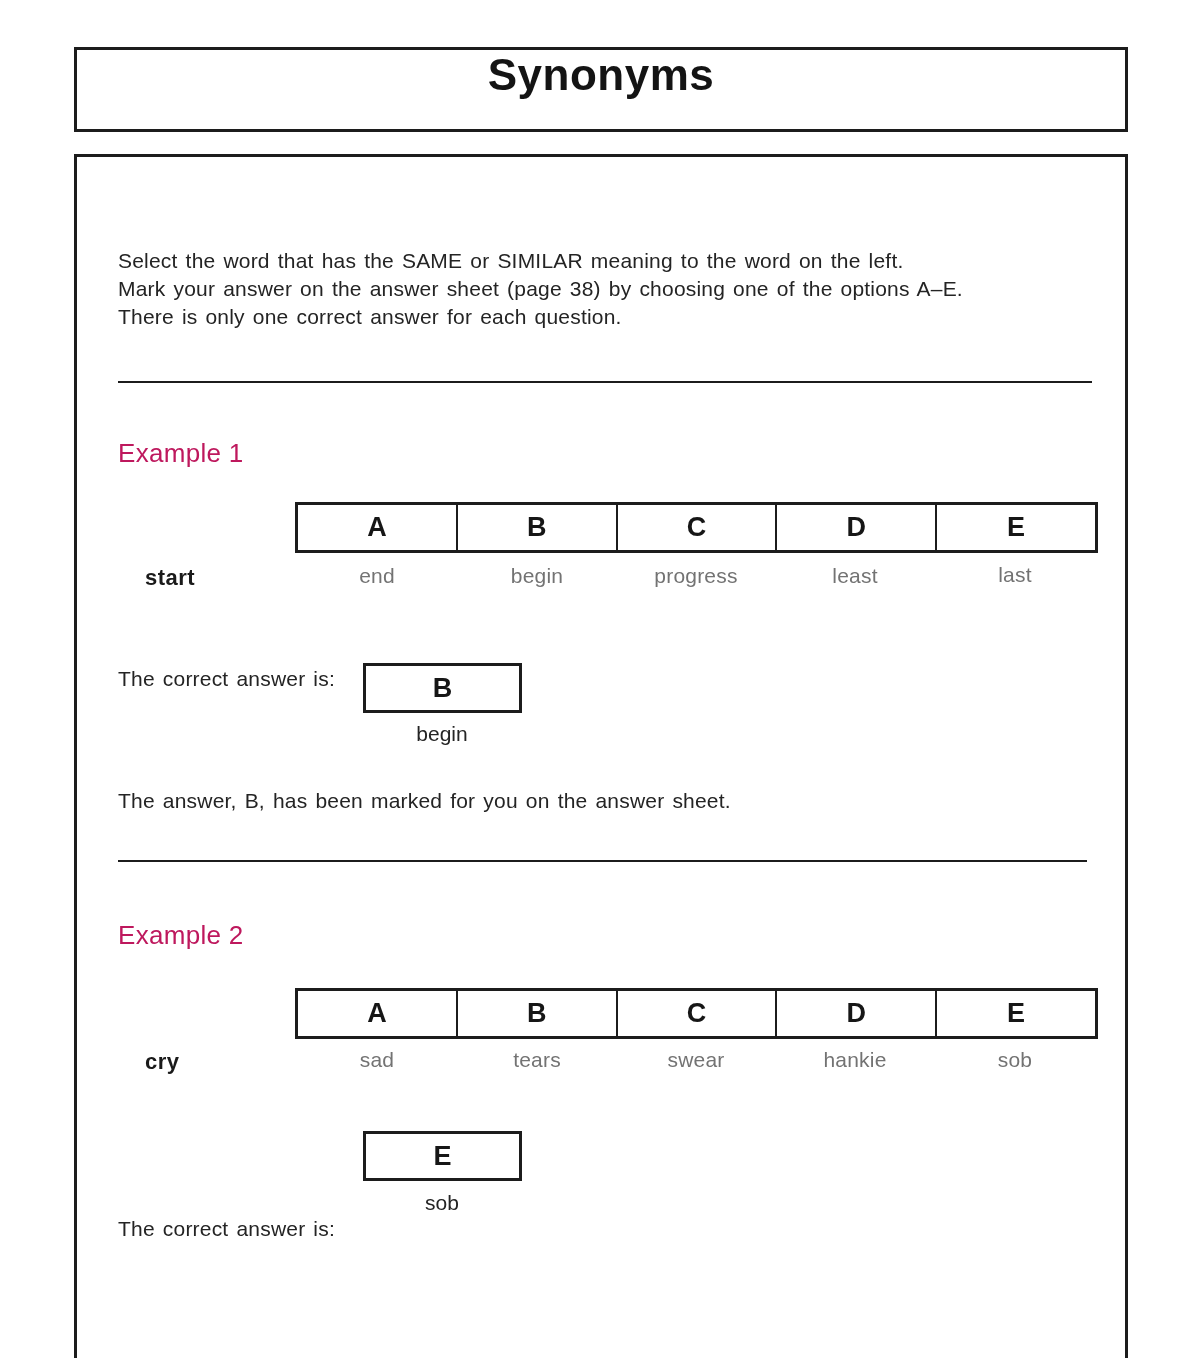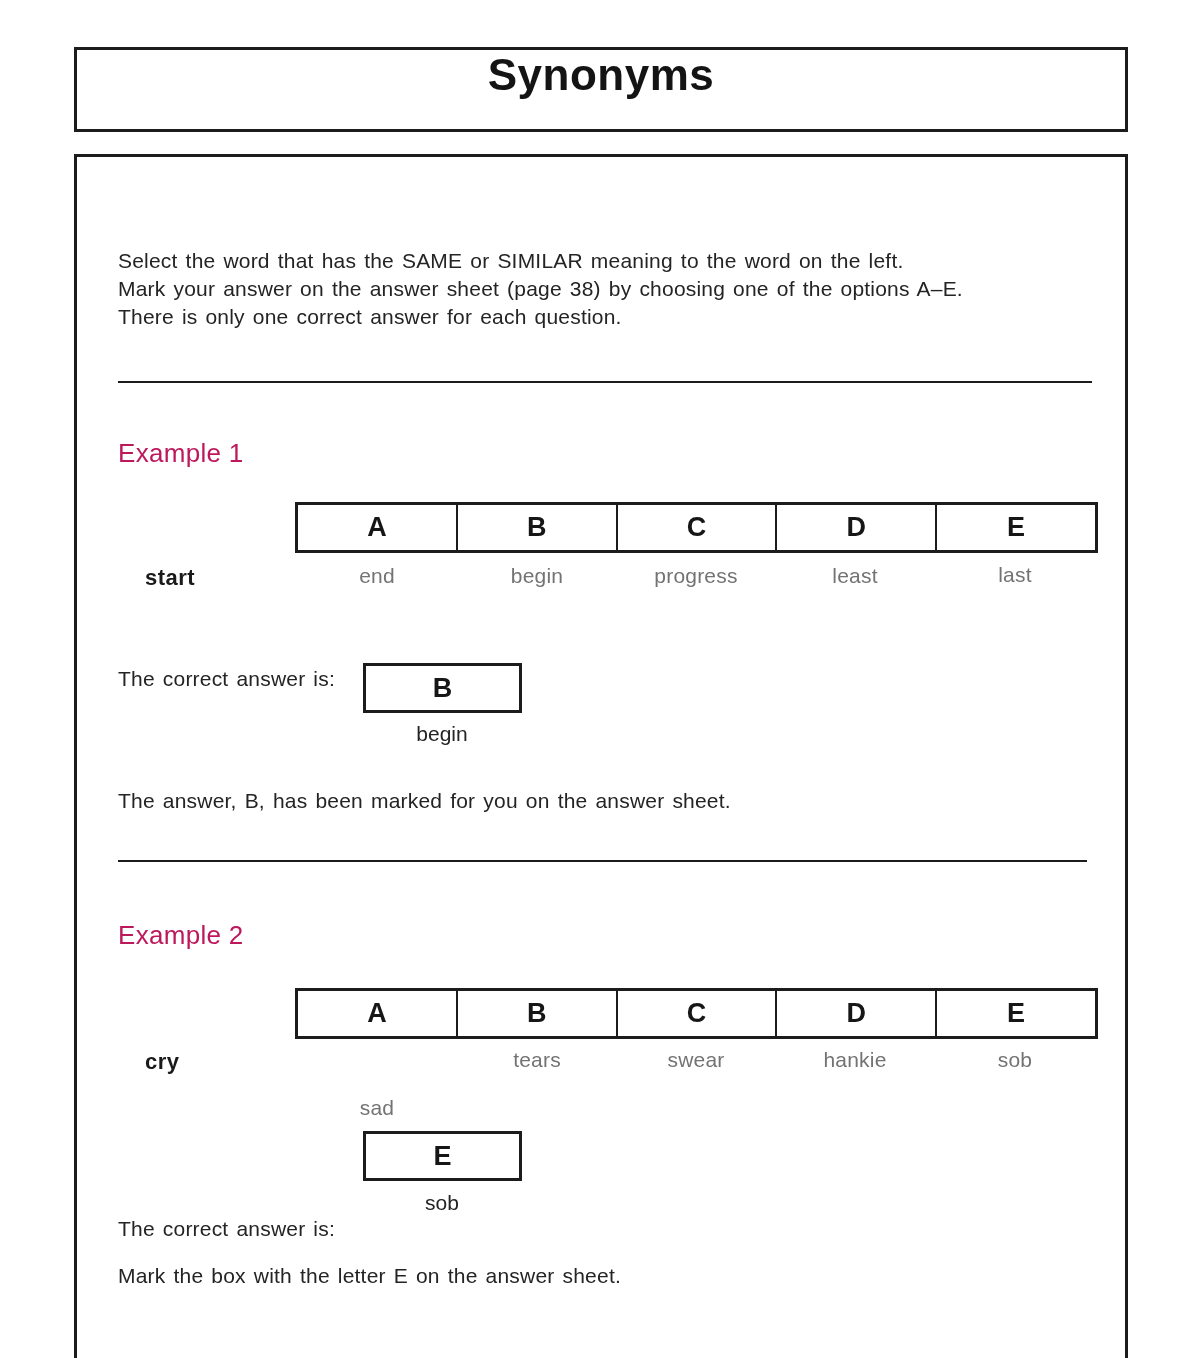--- a/index.html
+++ b/index.html
@@ -160,27 +160,26 @@
 
   <div class="letters-table" style="left:295px; top:988px; width:803px; height:51px;">
     <div class="letter-cell">A</div>
     <div class="letter-cell">B</div>
     <div class="letter-cell">C</div>
     <div class="letter-cell">D</div>
     <div class="letter-cell">E</div>
   </div>
 
   <div class="stimulus" style="left:145px; top:1049px;">cry</div>
-  <div class="option-word" style="left:377px; top:1048px;margin-top:48px;">sad</div>
+  <div class="option-word" style="left:377px; top:1048px;">sad</div>
   <div class="option-word" style="left:537px; top:1048px;">tears</div>
   <div class="option-word" style="left:696px; top:1048px;">swear</div>
   <div class="option-word" style="left:855px; top:1048px;">hankie</div>
   <div class="option-word" style="left:1015px; top:1048px;">sob</div>
 
   <div class="answer-box" style="left:363px; top:1131px;">
     <span>E</span>
   </div>
   <div class="answer-word" style="left:442px; top:1191px;">sob</div>
 
   <div class="abs body-text" style="left:118px; top:1215px;">The correct answer is:</div>
-  <div class="abs body-text" style="left:118px; top:1262px;">Mark the box with the letter E on the answer sheet.</div>
 
 </div>
 
 </body></html>

